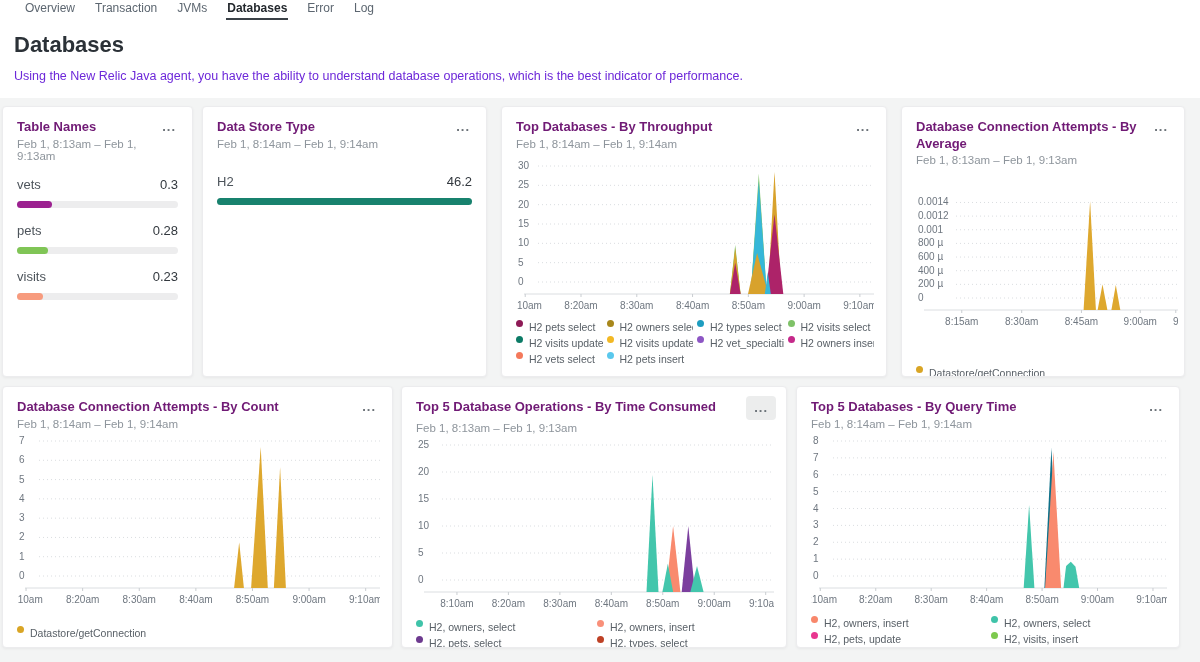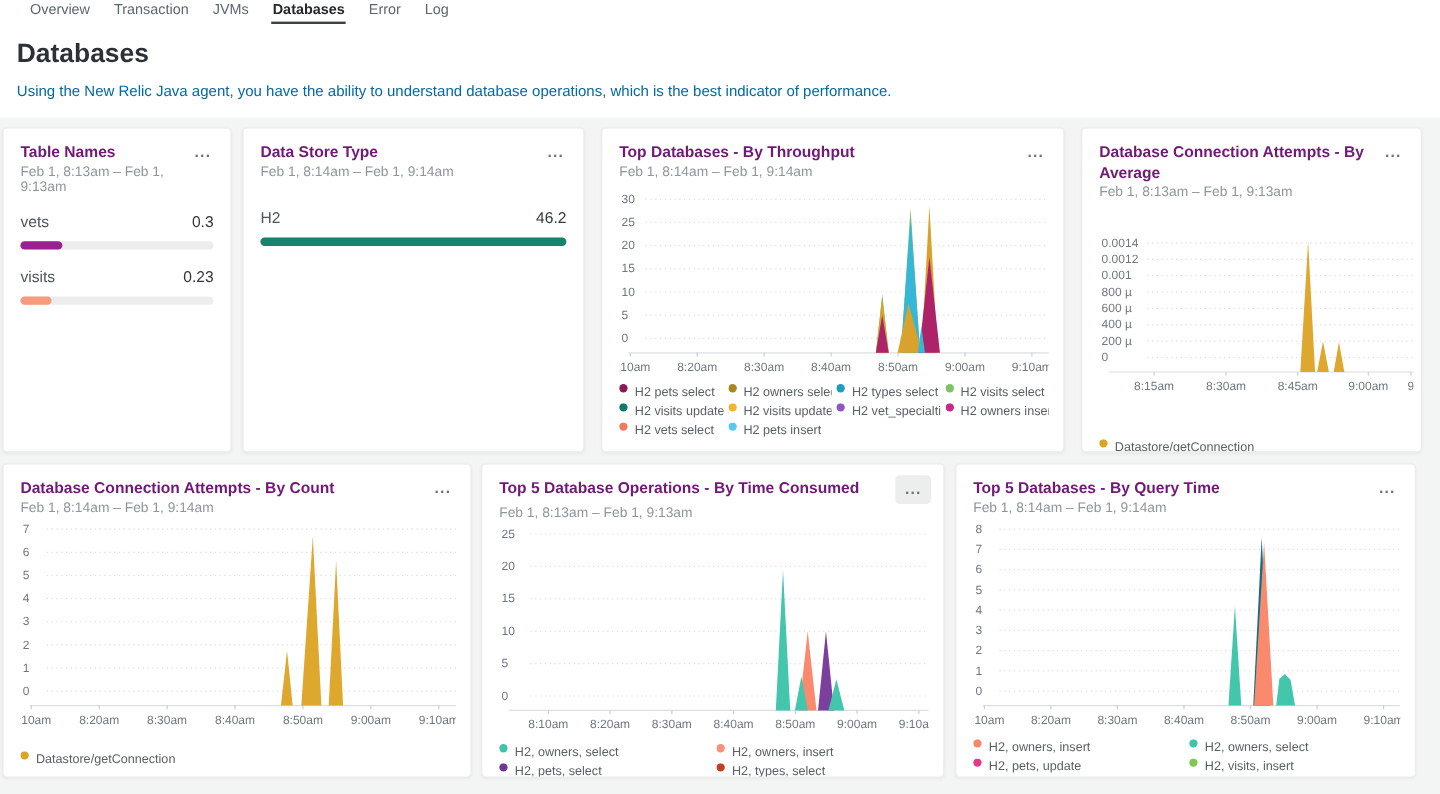--- a/index.html
+++ b/index.html
@@ -5,21 +5,21 @@
   * { margin:0; padding:0; box-sizing:border-box; }
   html,body { width:1200px; height:662px; overflow:hidden; }
   body { background:#f3f4f4; font-family:"Liberation Sans","DejaVu Sans",sans-serif; position:relative; }
 
   
   .topbar { background:#fff; height:98px; }
   .nav { display:flex; align-items:flex-end; gap:18px; padding:0 0 0 24px; height:20px; }
   .tab { font-size:12px; color:#5c6670; padding:2px 1px 3px; cursor:pointer; border-bottom:2px solid transparent; }
   .tab.active { color:#23282d; font-weight:700; border-bottom:2px solid #3a4147; }
   .page-title { font-size:22px; font-weight:700; color:#2b3137; margin:12px 0 0 14px; }
-  .page-desc { font-size:12.5px; color:#0369a1; margin:11px 0 0 14px; }
+  .page-desc { font-size:12.5px; color:#6d28d9; margin:11px 0 0 14px; }
 
   
   .panel { position:absolute; background:#fff; border:1px solid #ececee; border-radius:4px;
            box-shadow:0 1px 3px rgba(0,0,0,.05); overflow:hidden; }
   .p-head { display:flex; justify-content:space-between; align-items:flex-start; padding:11px 10px 0 14px; }
   .p-title { font-size:13px; font-weight:700; color:#701a75; line-height:17px; }
   .menu-btn { border:none; background:transparent; color:#6b7278; font-size:13px; font-weight:700;
               letter-spacing:1px; line-height:10px; padding:4px 6px; cursor:pointer; border-radius:4px; }
   .menu-btn.raised { background:#eceded; padding:7px 8px; margin-top:-2px; }
   .p-date { font-size:11.5px; color:#8e959c; margin:2px 14px 0; }
@@ -75,20 +75,29 @@
   </div>
   <div class="p-date">Feb 1, 8:13am – Feb 1, 9:13am</div>
   <div>
       <div class="bar-item">
         <div class="bar-labels">
           <span>vets</span>
           <b>0.3</b>
         </div>
         <div class="bar-track">
           <div class="bar-fill" style="width:22%;background:#9c2190"></div>
+        </div>
+      </div>
+      <div class="bar-item">
+        <div class="bar-labels">
+          <span>pets</span>
+          <b>0.28</b>
+        </div>
+        <div class="bar-track">
+          <div class="bar-fill" style="width:19%;background:#80c556"></div>
         </div>
       </div>
       <div class="bar-item">
         <div class="bar-labels">
           <span>visits</span>
           <b>0.23</b>
         </div>
         <div class="bar-track">
           <div class="bar-fill" style="width:16%;background:#f79b7e"></div>
         </div>

